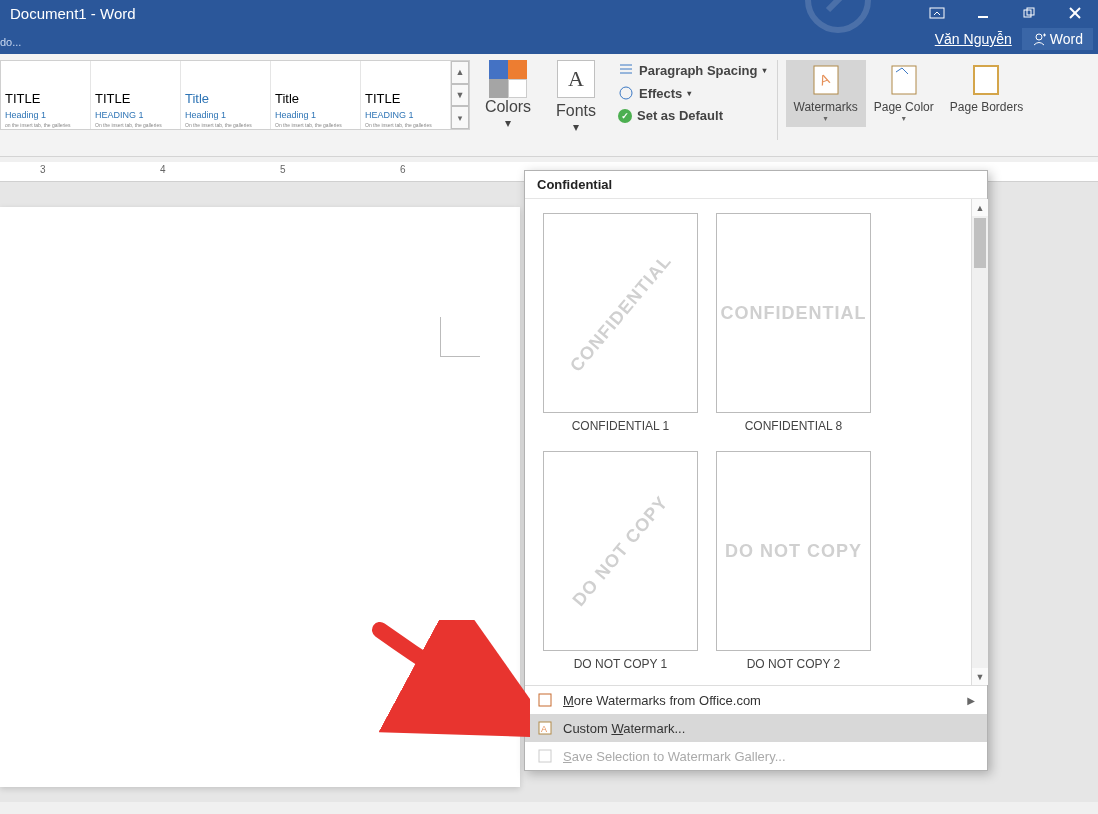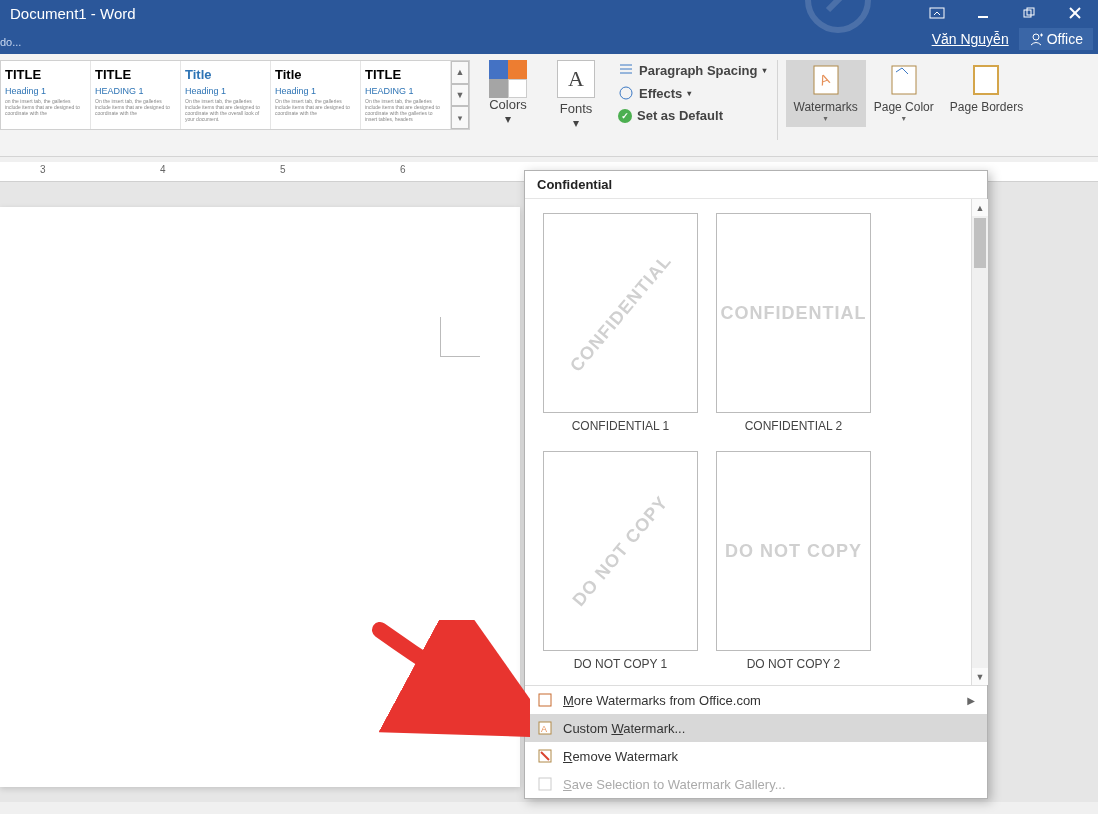--- a/index.html
+++ b/index.html
@@ -14,31 +14,31 @@
   .win-btn.close { background: transparent; }
   .user-area { position: absolute; right: 5px; top: 28px; display: flex; align-items: center; gap: 10px; }
   .user-name { font-size: 14px; text-decoration: underline; }
   .share-btn { background: #3a66a7; padding: 3px 10px; display: flex; align-items: center; gap: 4px; font-size: 14px; }
   .undo-txt { position: absolute; left: 0; top: 36px; font-size: 11px; color: #c9d8f0; }
 
   
   .ribbon { background: #f3f3f3; height: 103px; border-bottom: 1px solid #d4d4d4; display: flex; align-items: flex-start; padding-top: 6px; position: relative; }
   .styles-gallery { display: flex; gap: 0; margin-left: 0; border: 1px solid #d0d0d0; background: #fff; height: 70px; }
   .style-item { width: 90px; border-right: 1px solid #e5e5e5; padding: 6px 4px; font-size: 9px; overflow: hidden; }
-  .style-item .st-title { font-weight: bold; font-size: 13px; }
+  .style-item .st-title { font-weight: normal; font-size: 13px; margin-top: 24px; }
   .style-item .st-title.blue { color: #2e74b5; }
   .style-item .st-head { font-size: 9px; color: #2e74b5; margin-top: 4px; }
   .style-item .st-body { font-size: 5px; color: #888; line-height: 1.2; margin-top: 2px; }
   .gallery-scroll { width: 18px; display: flex; flex-direction: column; }
   .gallery-scroll div { flex: 1; border: 1px solid #c0c0c0; display: flex; align-items: center; justify-content: center; font-size: 9px; color: #666; background: #f8f8f8; }
 
   .ribbon-group { display: flex; flex-direction: column; align-items: center; margin-left: 8px; padding: 0 6px; font-size: 12px; color: #444; }
   .ribbon-group .icon-box { width: 38px; height: 38px; border: 1px solid #c0c0c0; margin-bottom: 4px; display: flex; align-items: center; justify-content: center; background: #fff; }
   .ribbon-group.big { width: 60px; }
-  .ribbon-group .lbl { font-size: 13px; text-align: center; line-height: 1.1; }
+  .ribbon-group .lbl { font-size: 16px; text-align: center; line-height: 1.1; }
   .colors-swatch { width: 38px; height: 38px; display: grid; grid-template-columns: 1fr 1fr; grid-template-rows: 1fr 1fr; }
   .colors-swatch div:nth-child(1){background:#4472c4;} .colors-swatch div:nth-child(2){background:#ed7d31;}
   .colors-swatch div:nth-child(3){background:#a5a5a5;} .colors-swatch div:nth-child(4){background:#fff;border:1px solid #ccc;}
 
   .ribbon-mini { display: flex; flex-direction: column; gap: 3px; margin-left: 6px; font-size: 13px; color: #444; }
   .ribbon-mini .row { display: flex; align-items: center; gap: 5px; padding: 2px 6px; font-weight: bold; }
   .green-check { width: 14px; height: 14px; background: #4caf50; border-radius: 50%; display: inline-flex; align-items: center; justify-content: center; color: #fff; font-size: 9px; }
 
   .divider { width: 1px; height: 80px; background: #d4d4d4; margin: 0 4px; }
 
@@ -119,21 +119,21 @@
   </div>
   <div class="user-area">
     <span class="user-name">Văn Nguyễn</span>
     <div class="share-btn">
       <svg width="14" height="14">
           <circle cx="7" cy="5" r="3" fill="none" stroke="#fff"></circle>
           <path d="M2 13 Q7 8 12 13" fill="none" stroke="#fff"></path>
           <line x1="11" y1="3" x2="14" y2="3" stroke="#fff"></line>
           <line x1="12.5" y1="1.5" x2="12.5" y2="4.5" stroke="#fff"></line>
         </svg>
-      <span>Office</span>
+      <span>Word</span>
     </div>
   </div>
 </div>
 
 <div class="ribbon">
   <div class="styles-gallery">
     <div class="style-item">
         <div class="st-title">TITLE</div>
         <div class="st-head">Heading 1</div>
         <div class="st-body">on the insert tab, the galleries include items that are designed to coordinate with the</div>
@@ -258,21 +258,21 @@
       <div class="wm-item">
         <div class="wm-thumb">
             <span class="wm-text diag">CONFIDENTIAL</span>
           </div>
         <span class="wm-label">CONFIDENTIAL 1</span>
       </div>
       <div class="wm-item">
         <div class="wm-thumb">
             <span class="wm-text">CONFIDENTIAL</span>
           </div>
-        <span class="wm-label">CONFIDENTIAL 2</span>
+        <span class="wm-label">CONFIDENTIAL 8</span>
       </div>
       <div class="wm-item">
         <div class="wm-thumb">
             <span class="wm-text diag">DO NOT COPY</span>
           </div>
         <span class="wm-label">DO NOT COPY 1</span>
       </div>
       <div class="wm-item">
         <div class="wm-thumb">
             <span class="wm-text">DO NOT COPY</span>
@@ -298,29 +298,20 @@
       <span class="arrow">▶</span>
     </div>
     <div class="wm-menu-item hovered">
       <span class="mi-icon">
           <svg width="14" height="14">
             <rect x="1" y="1" width="12" height="12" fill="#fff" stroke="#b08948"></rect>
             <text x="3" y="11" font-size="9" fill="#e6915a">A</text>
           </svg>
         </span>
       <span>Custom <u class="ak">W</u>atermark...</span>
-    </div>
-    <div class="wm-menu-item">
-      <span class="mi-icon">
-          <svg width="14" height="14">
-            <rect x="1" y="1" width="12" height="12" fill="#fff" stroke="#b08948"></rect>
-            <line x1="3" y1="3" x2="11" y2="11" stroke="#d9432f" stroke-width="2"></line>
-          </svg>
-        </span>
-      <span><u class="ak">R</u>emove Watermark</span>
     </div>
     <div class="wm-menu-item disabled">
       <span class="mi-icon">
           <svg width="14" height="14">
             <rect x="1" y="1" width="12" height="12" fill="#fff" stroke="#ccc"></rect>
           </svg>
         </span>
       <span><u class="ak">S</u>ave Selection to Watermark Gallery...</span>
     </div>
   </div>

